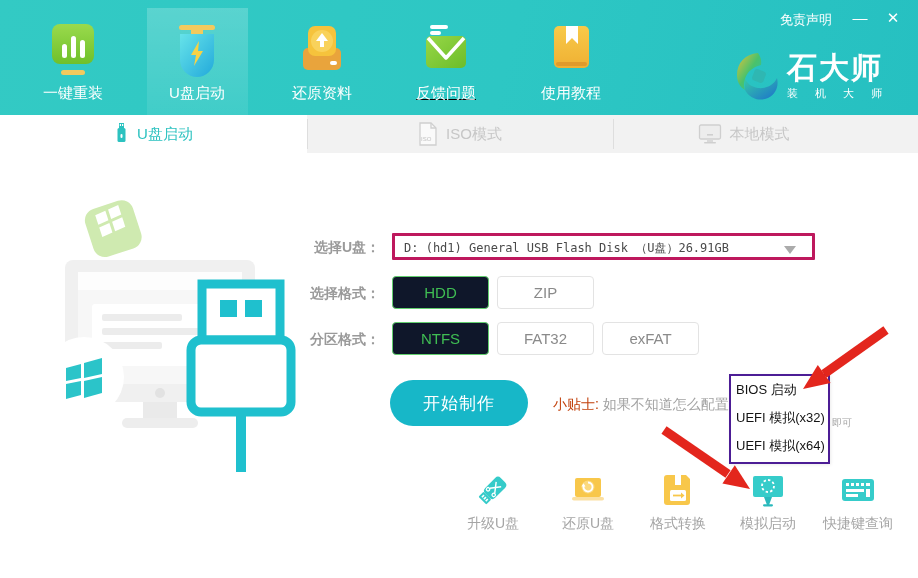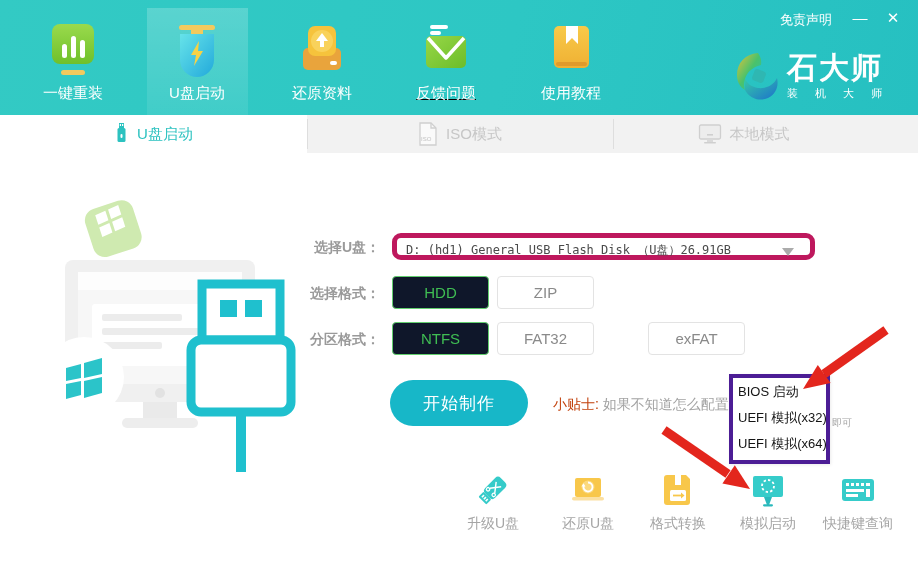--- a/index.html
+++ b/index.html
@@ -28,39 +28,39 @@
   
   .tabbar{position:absolute;left:0;top:115px;width:918px;height:38px;background:#f2f2f2;}
   .tab{position:absolute;top:0;height:38px;display:flex;align-items:center;
     justify-content:center;font-size:15px;color:#c7c7c7;cursor:pointer;}
   .tab .t-ic{margin-right:8px;display:inline-flex;}
   .tab.active{background:#ffffff;color:#2cc2c0;}
   .tab-sep{position:absolute;top:4px;height:30px;width:1px;background:#dedede;}
   
   .frm-label{position:absolute;width:92px;text-align:right;font-size:14px;color:#9a9a9a;white-space:nowrap;font-weight:bold;}
   .dropdown{position:absolute;left:392px;top:233px;width:423px;height:27px;
-    border:5px solid #be185d;border-radius:9px;background:#fff;cursor:pointer;
+    border:3px solid #be185d;border-radius:1px;background:#fff;cursor:pointer;
     font-family:"DejaVu Sans Mono","Liberation Mono",monospace;font-size:12px;color:#4a4a4a;
     line-height:25px;padding-left:9px;}
   .dd-caret{position:absolute;right:16px;top:10px;width:0;height:0;
     border-left:6px solid transparent;border-right:6px solid transparent;border-top:8px solid #ababab;}
   .opt-btn{position:absolute;height:33px;width:97px;border:1px solid #e3e3e3;border-radius:4px;
     background:#fff;color:#8a8a8a;font-size:15px;display:flex;align-items:center;
     justify-content:center;cursor:pointer;}
   .opt-btn.sel{border-color:#62ce6e;background:#0f172a;color:#3fbe53;}
   .start-btn{position:absolute;left:390px;top:380px;width:138px;height:46px;border-radius:23px;
     background:#17b7c8;color:#ffffff;font-size:17px;display:flex;align-items:center;
     justify-content:center;cursor:pointer;letter-spacing:1px;}
   .tip{position:absolute;left:553px;top:396px;font-size:14px;white-space:nowrap;}
   .tip .tip-pre{color:#c2410c;}
   .tip .tip-body{color:#a3a3a3;}
   .tip-suffix{position:absolute;left:832px;top:416px;font-size:10px;color:#a3a3a3;}
   
   .popup{position:absolute;left:729px;top:374px;width:101px;height:90px;background:#ffffff;
-    border:4px solid #4c1d95;z-index:5;box-shadow:1px 1px 3px rgba(0,0,0,.08);
+    border:2px solid #4c1d95;z-index:5;box-shadow:1px 1px 3px rgba(0,0,0,.08);
     display:flex;flex-direction:column;justify-content:space-between;padding:5px 0 7px 5px;}
   .popup-item{font-size:13px;color:#141414;cursor:pointer;white-space:nowrap;}
   
   .tool{position:absolute;top:472px;width:90px;display:flex;flex-direction:column;
     align-items:center;cursor:pointer;}
   .tool .ic{width:36px;height:36px;display:block;}
   .tool .lbl{font-size:14px;color:#a5a5a5;margin-top:7px;white-space:nowrap;}
   
   .illustration{position:absolute;left:30px;top:172px;width:290px;height:300px;}
   .arrows{position:absolute;left:0;top:0;width:918px;height:578px;z-index:6;pointer-events:none;}
@@ -270,21 +270,21 @@
     <span class="dd-caret"></span>
   </div>
 
   <div class="frm-label" style="left:288px;top:285px;">选择格式：</div>
   <div class="opt-btn sel" style="left:392px;top:276px;">HDD</div>
   <div class="opt-btn" style="left:497px;top:276px;">ZIP</div>
 
   <div class="frm-label" style="left:288px;top:331px;">分区格式：</div>
   <div class="opt-btn sel" style="left:392px;top:322px;">NTFS</div>
   <div class="opt-btn" style="left:497px;top:322px;">FAT32</div>
-  <div class="opt-btn" style="left:602px;top:322px;margin-left:46px;">exFAT</div>
+  <div class="opt-btn" style="left:602px;top:322px;">exFAT</div>
 
   <div class="start-btn">开始制作</div>
 
   <div class="tip">
     <span class="tip-pre">小贴士:</span>
     <span class="tip-body">如果不知道怎么配置</span>
   </div>
   <div class="tip-suffix">即可</div>
 
   <div class="popup">

